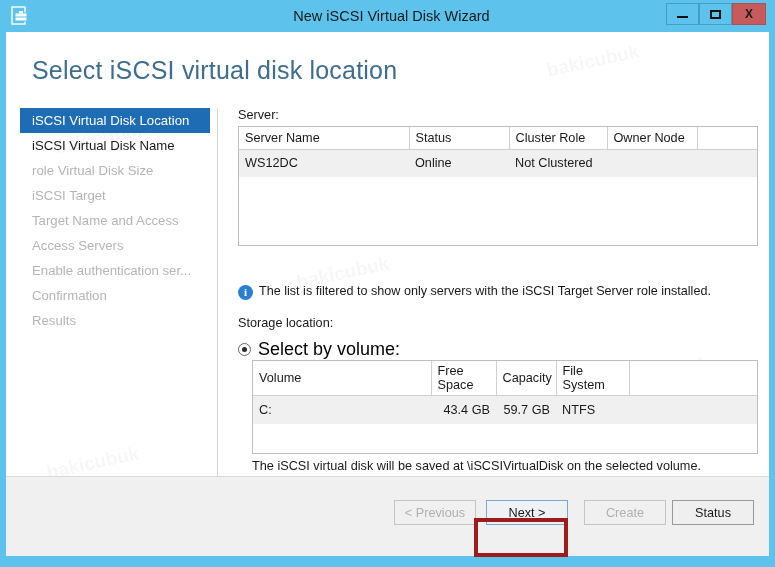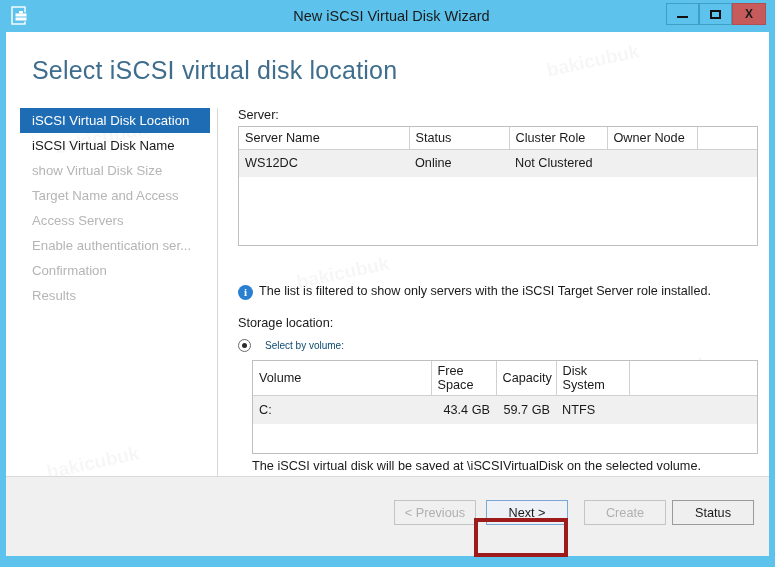--- a/index.html
+++ b/index.html
@@ -156,22 +156,22 @@
     font-weight: bold;
     line-height: 15px;
     text-align: center;
     font-family: "Liberation Serif", serif;
     margin-top: 1px;
   }
   #info-text { font-size: 12.6px; color: #1a1a1a; }
 
   
   .radio-row {
-    display: flex; align-items: center; gap: 14px;
-    font-size: 10px; color: #0c4a6e;
+    display: flex; align-items: center; gap: 7px;
+    font-size: 18px; color: #000000;
   }
   .radio {
     width: 13px; height: 13px;
     border: 1px solid #6a6a6a;
     border-radius: 50%;
     background: #fff;
     position: relative;
     flex: 0 0 auto;
   }
   .radio.on::after {
@@ -298,21 +298,24 @@
     <div id="page-title">Select iSCSI virtual disk location</div>
 
     <div id="sidebar">
       <div class="nav-item selected">
         <span>iSCSI Virtual Disk Location</span>
       </div>
       <div class="nav-item">
         <span>iSCSI Virtual Disk Name</span>
       </div>
       <div class="nav-item disabled">
-        <span>show Virtual Disk Size</span>
+        <span>role Virtual Disk Size</span>
+      </div>
+      <div class="nav-item disabled">
+        <span>iSCSI Target</span>
       </div>
       <div class="nav-item disabled">
         <span>Target Name and Access</span>
       </div>
       <div class="nav-item disabled">
         <span>Access Servers</span>
       </div>
       <div class="nav-item disabled">
         <span>Enable authentication ser...</span>
       </div>
@@ -378,21 +381,21 @@
               <col style="width:65px">
               <col style="width:60px">
               <col style="width:73px">
               <col>
           </colgroup>
           <thead>
             <tr>
               <th>Volume</th>
               <th class="ta-right">Free Space</th>
               <th class="ta-right">Capacity</th>
-              <th>Disk System</th>
+              <th>File System</th>
               <th></th>
             </tr>
           </thead>
           <tbody>
             <tr class="datarow">
               <td>C:</td>
               <td class="ta-right">43.4 GB</td>
               <td class="ta-right">59.7 GB</td>
               <td>NTFS</td>
               <td></td>

